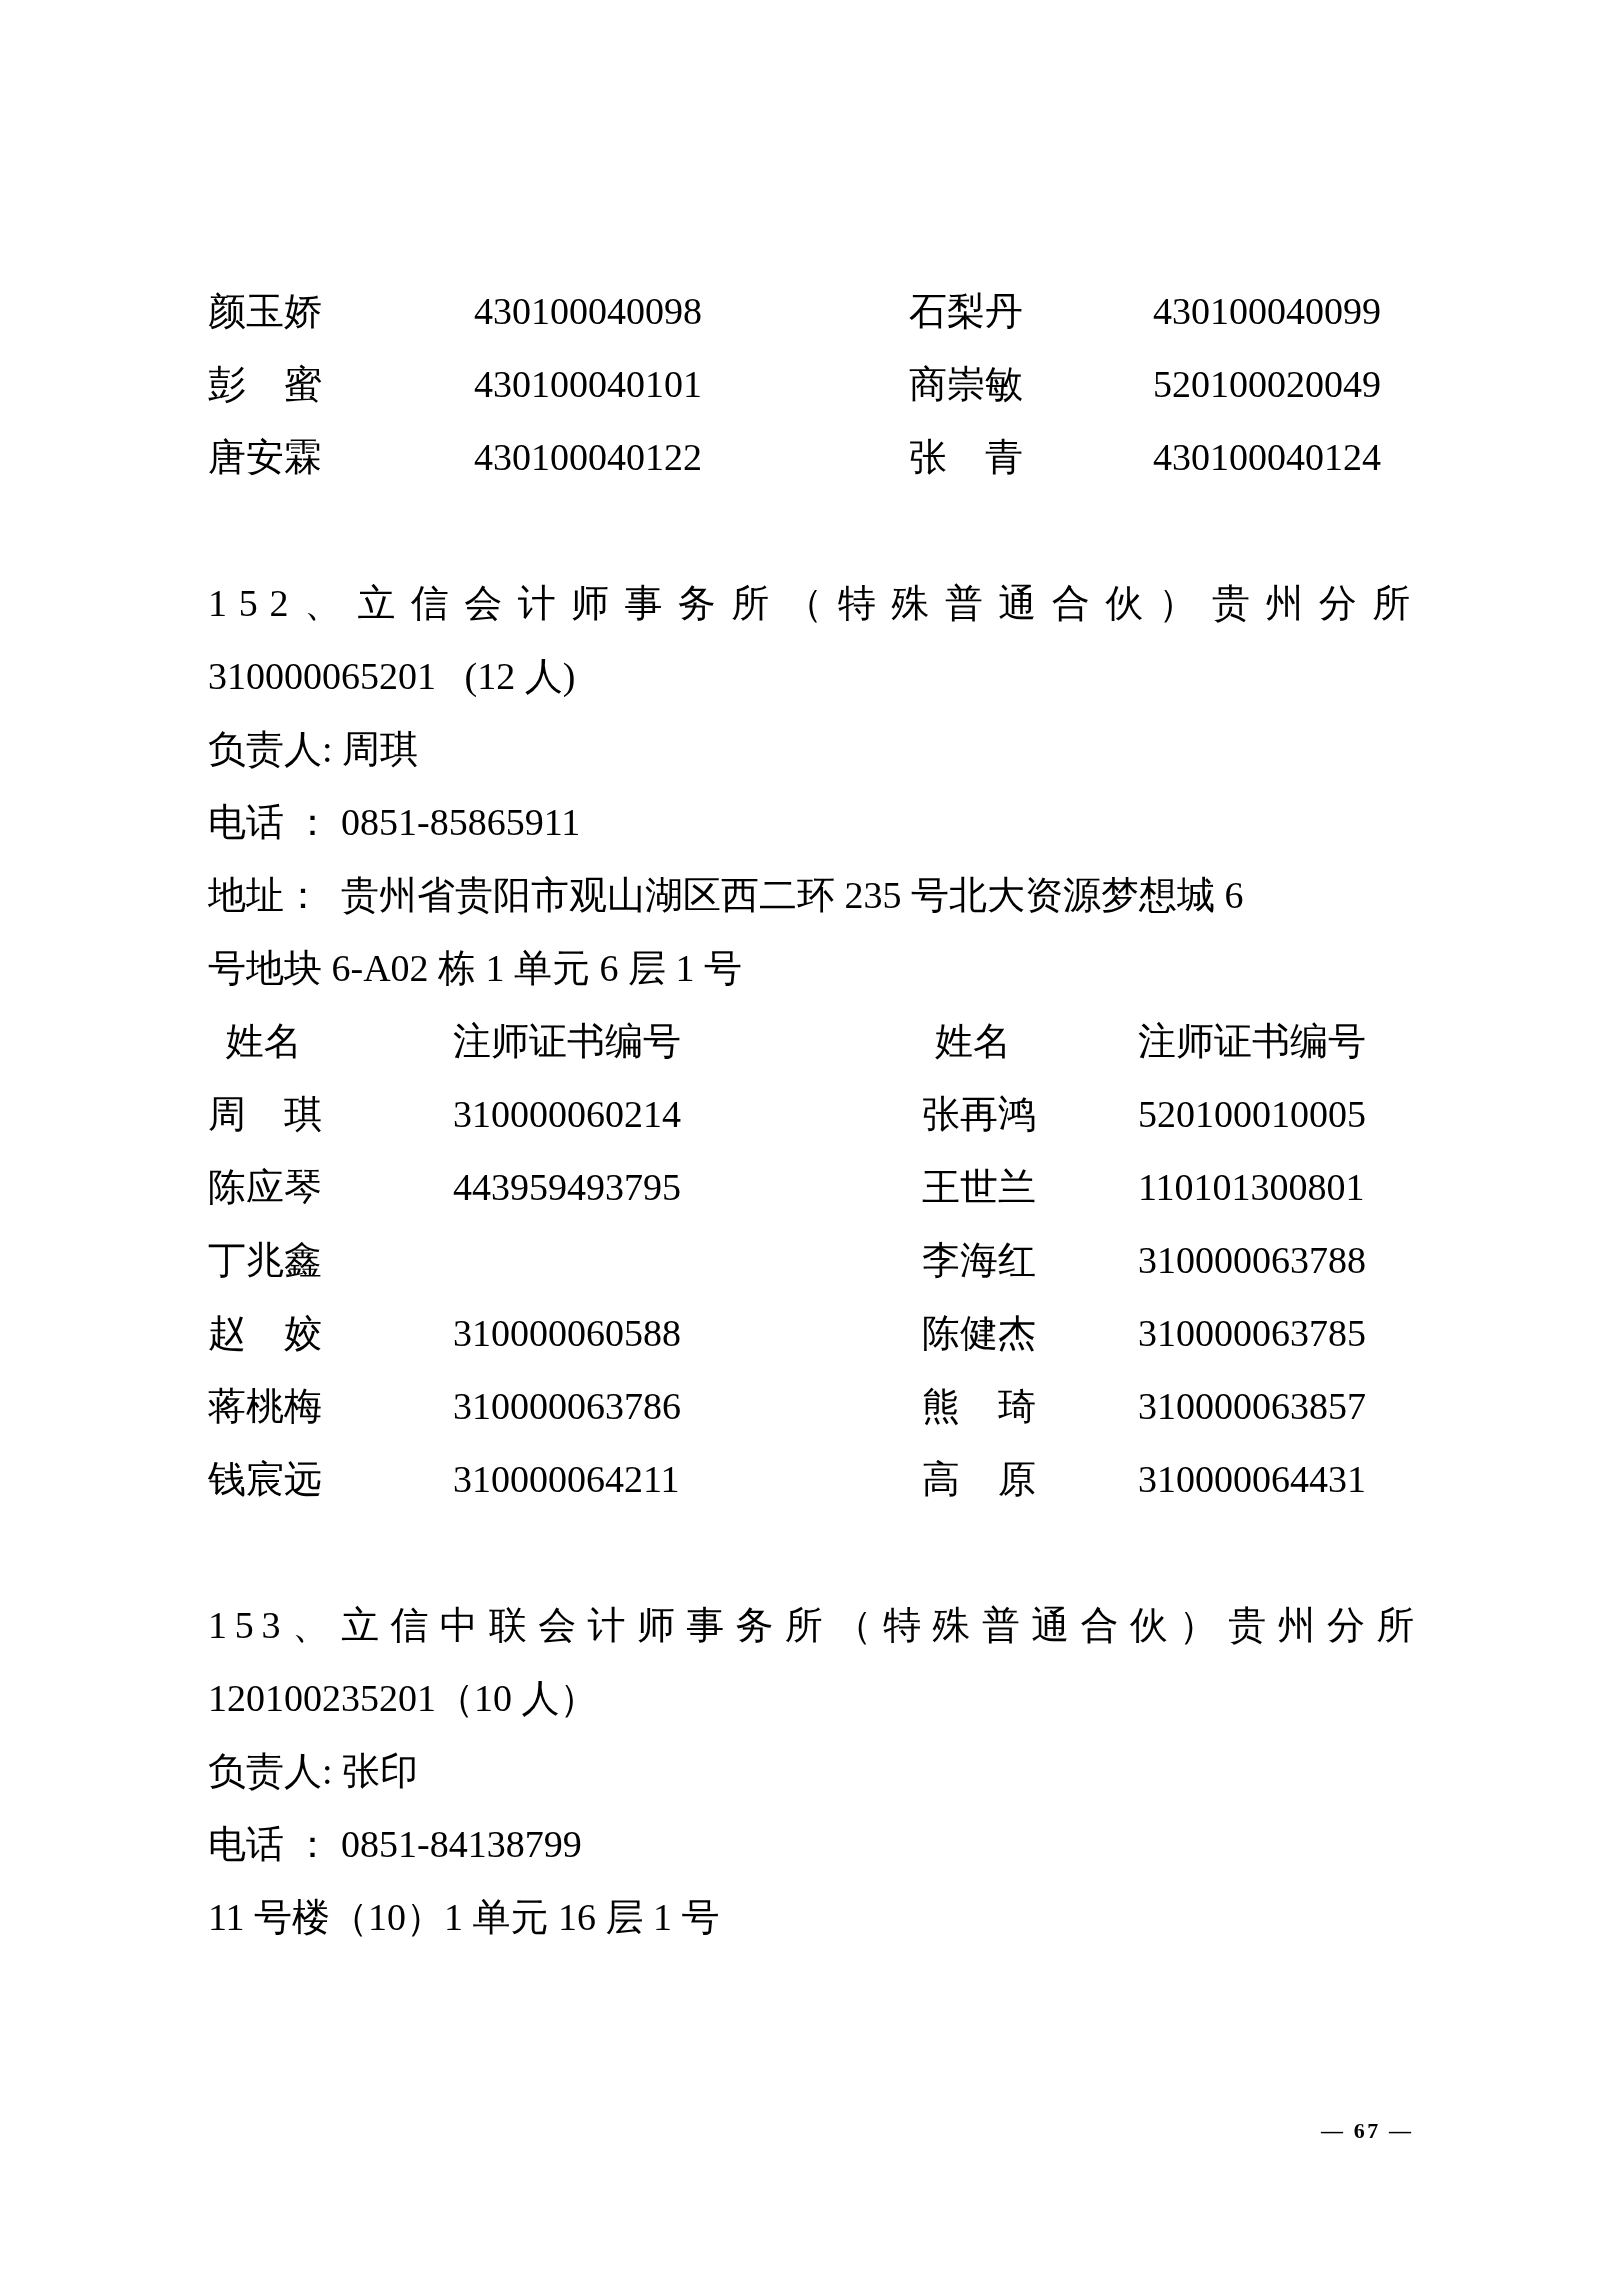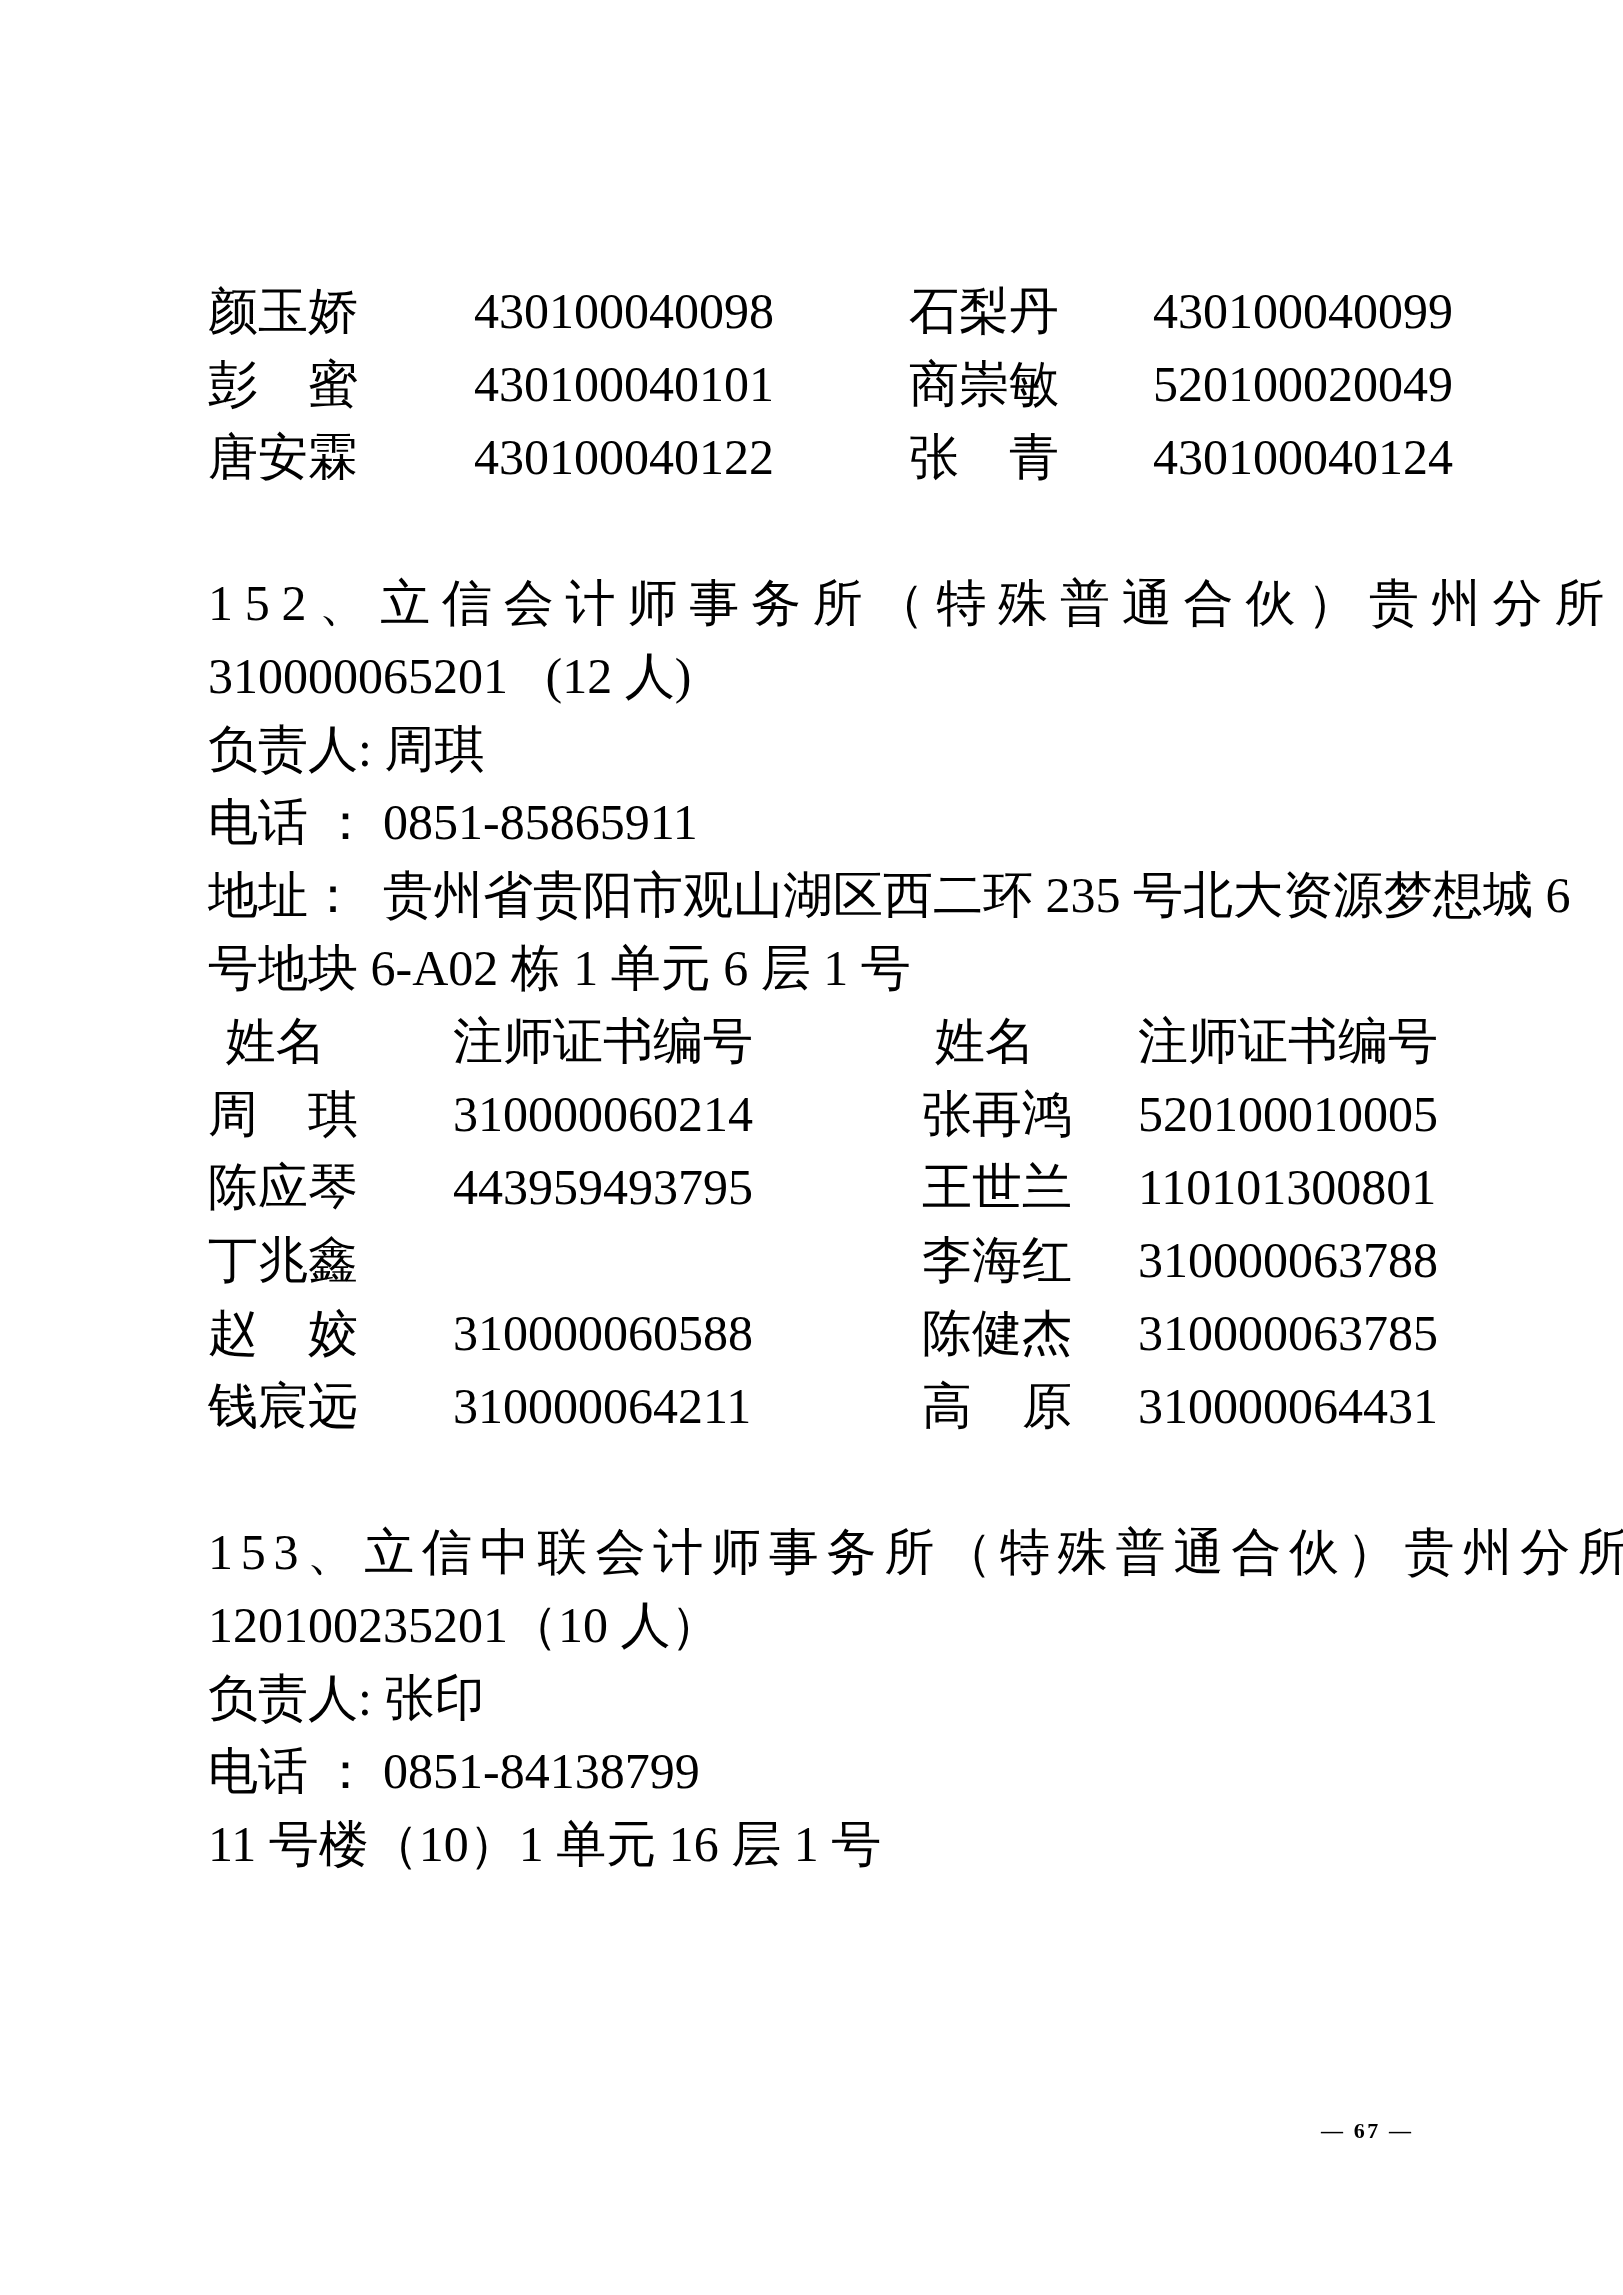--- a/index.html
+++ b/index.html
@@ -19,21 +19,21 @@
   .content {
     position: absolute;
     left: 208px;
     top: 275px;
     width: 1214px;
   }
   .line {
     position: relative;
     height: 73px;
     line-height: 73px;
-    font-size: 50px;
+    font-size: 38px;
     white-space: pre;
     text-align: left;
   }
   .cell {
     position: absolute;
     top: 0;
     white-space: pre;
   }
   
   .tNL { left: 0; }
@@ -125,20 +125,26 @@
       <span class="cell mNR">李海红</span>
       <span class="cell mCR">310000063788</span>
     </div>
     <div class="line">
       <span class="cell mNL">赵　姣</span>
       <span class="cell mCL">310000060588</span>
       <span class="cell mNR">陈健杰</span>
       <span class="cell mCR">310000063785</span>
     </div>
     <div class="line">
+      <span class="cell mNL">蒋桃梅</span>
+      <span class="cell mCL">310000063786</span>
+      <span class="cell mNR">熊　琦</span>
+      <span class="cell mCR">310000063857</span>
+    </div>
+    <div class="line">
       <span class="cell mNL">钱宸远</span>
       <span class="cell mCL">310000064211</span>
       <span class="cell mNR">高　原</span>
       <span class="cell mCR">310000064431</span>
     </div>
 
     <div class="line"></div>
 
     <div class="line just ls12">153、立信中联会计师事务所（特殊普通合伙）贵州分所</div>
     <div class="line">120100235201（10 人）</div>

